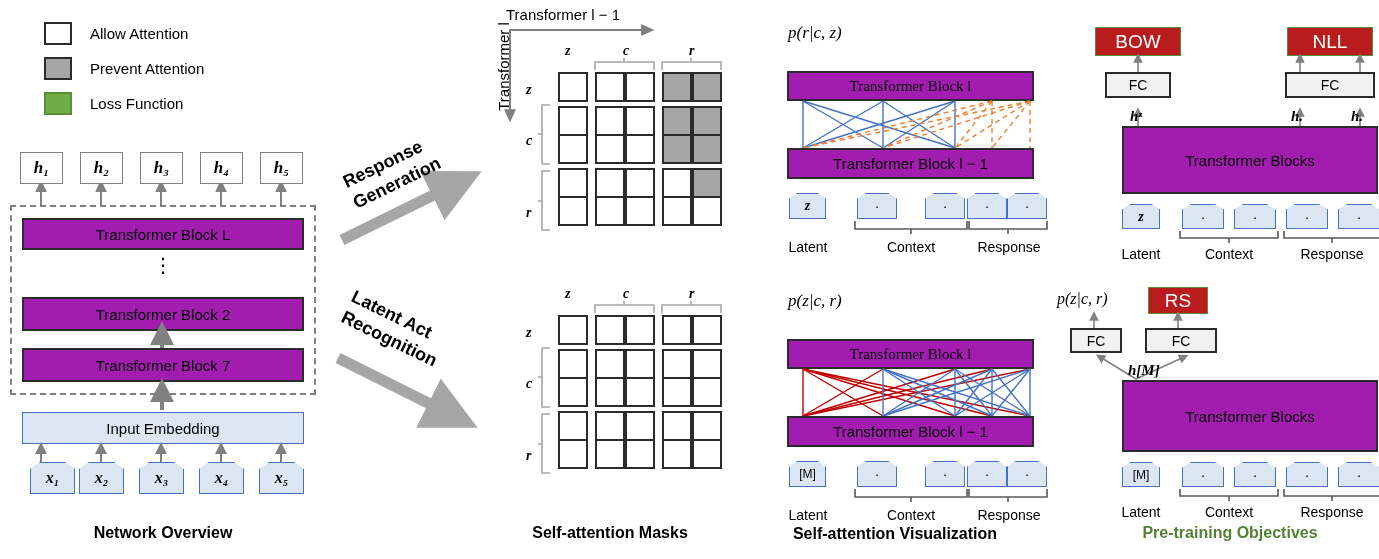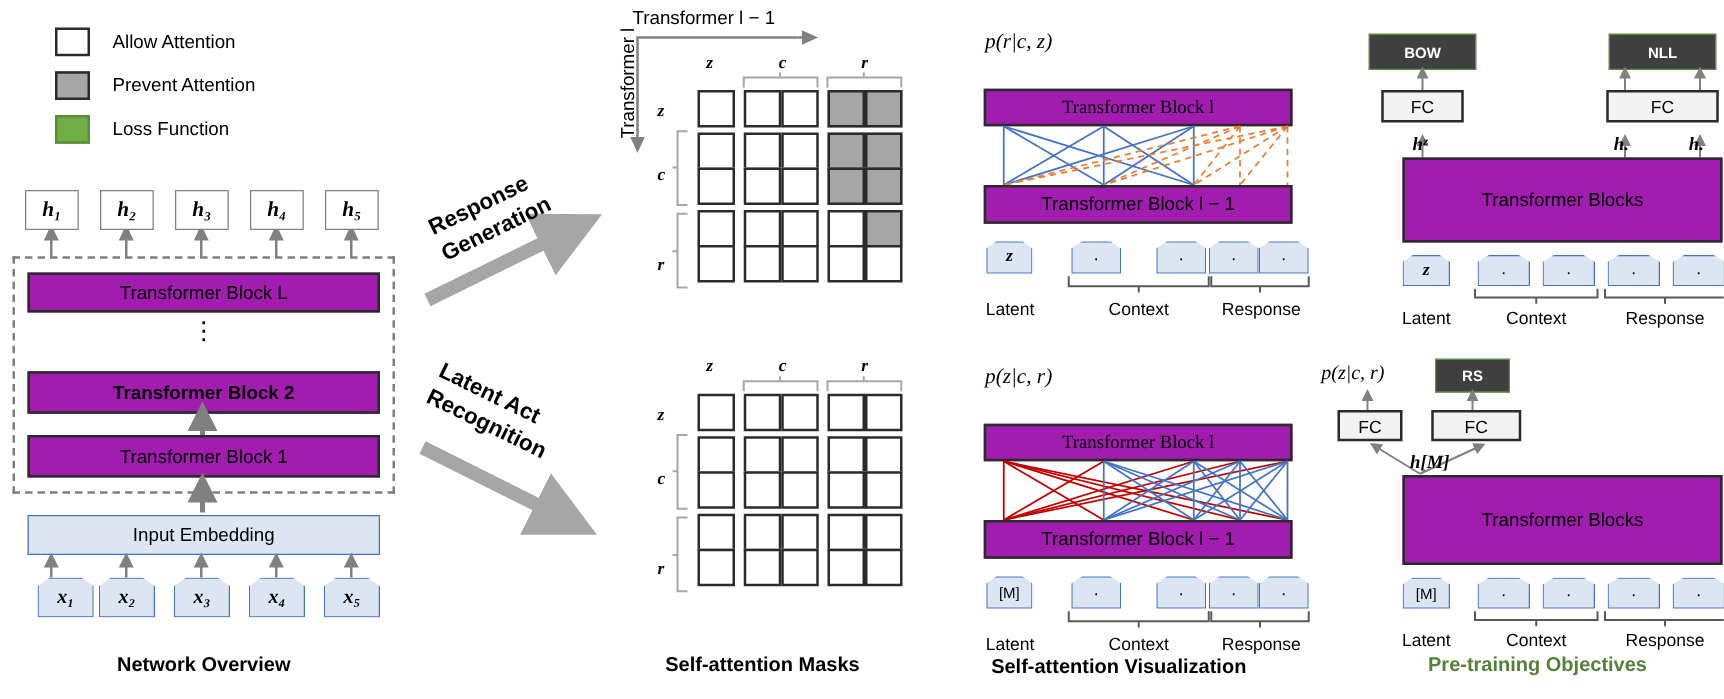--- a/index.html
+++ b/index.html
@@ -23,22 +23,22 @@
   .tb{background:#a21caf;border:2px solid #2b2b2b;box-sizing:border-box;
       display:flex;align-items:center;justify-content:center;font-size:15px;}
   .hbox{background:#fff;border:1.5px solid #808080;box-sizing:border-box;
         display:flex;align-items:center;justify-content:center;}
   .embed{background:#dce6f2;border:1.5px solid #4472c4;box-sizing:border-box;
          display:flex;align-items:center;justify-content:center;font-size:15px;}
   .tok{background:#dce6f2;border:1.5px solid #4472c4;box-sizing:border-box;
        display:flex;align-items:center;justify-content:center;font-size:14px;
        clip-path:polygon(0 22%,22% 0,78% 0,100% 22%,100% 100%,0 100%);}
   .dashbox{border:2px dashed #7f7f7f;box-sizing:border-box;}
-  .greenbox{background:#404040;border:1.5px solid #5a8f38;box-sizing:border-box;
-            color:#fff;font-weight:bold;font-size:12px;
+  .greenbox{background:#b91c1c;border:1.5px solid #5a8f38;box-sizing:border-box;
+            color:#fff;font-weight:normal;font-size:19px;
             display:flex;align-items:center;justify-content:center;}
   .fc{background:#f2f2f2;border:2px solid #2b2b2b;box-sizing:border-box;
       display:flex;align-items:center;justify-content:center;font-size:14px;}
   .cell{box-sizing:border-box;border:2px solid #2b2b2b;}
   .cell.w{background:#fff;}
   .cell.g{background:#a6a6a6;}
   .lbl{font-size:14px;}
   .dots{letter-spacing:0;font-size:20px;line-height:6px;text-align:center;}
   svg{overflow:visible;}
 </style>
@@ -80,22 +80,22 @@
   <div class="abs hbox ital" style="left:20px;top:152px;width:43px;height:32px;font-size:17px;">h₁</div>
   <div class="abs hbox ital" style="left:80px;top:152px;width:43px;height:32px;font-size:17px;">h₂</div>
   <div class="abs hbox ital" style="left:140px;top:152px;width:43px;height:32px;font-size:17px;">h₃</div>
   <div class="abs hbox ital" style="left:200px;top:152px;width:43px;height:32px;font-size:17px;">h₄</div>
   <div class="abs hbox ital" style="left:260px;top:152px;width:43px;height:32px;font-size:17px;text-align:center;">h₅</div>
 
   <div class="abs dashbox" style="left:10px;top:205px;width:306px;height:190px;"></div>
 
   <div class="abs tb" style="left:22px;top:218px;width:282px;height:32px;">Transformer Block L</div>
   <div class="abs dots" style="left:22px;top:262px;width:282px;height:20px;">⋮</div>
-  <div class="abs tb" style="left:22px;top:297px;width:282px;height:34px;font-weight:bold;">Transformer Block 2</div>
-  <div class="abs tb" style="left:22px;top:348px;width:282px;height:34px;">Transformer Block 1</div>
+  <div class="abs tb" style="left:22px;top:297px;width:282px;height:34px;">Transformer Block 2</div>
+  <div class="abs tb" style="left:22px;top:348px;width:282px;height:34px;">Transformer Block 7</div>
 
   <svg class="abs" style="left:0;top:328px;width:330px;height:22px;">
     <defs>
         <marker id="ar2" markerWidth="6" markerHeight="6" refX="3" refY="3" orient="auto">
       <path d="M0,0 L6,3 L0,6 z" fill="#808080"></path>
         </marker>
       </defs>
     <line x1="162" y1="20" x2="162" y2="5" stroke="#808080" stroke-width="4" marker-end="url(#ar2)"></line>
   </svg>
 

